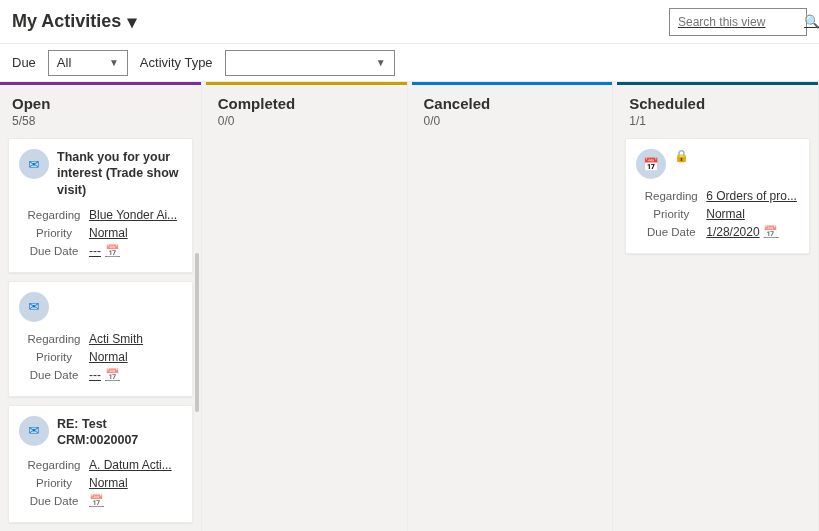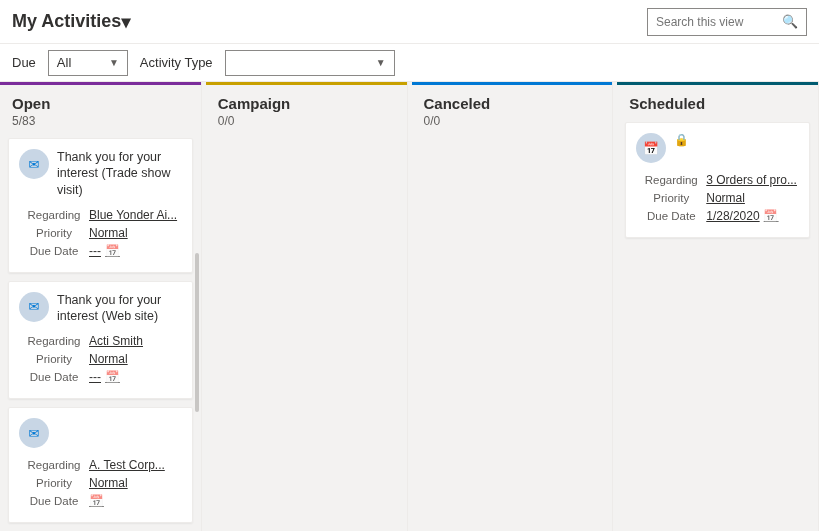--- a/index.html
+++ b/index.html
@@ -11,33 +11,35 @@
       display: flex;
       align-items: center;
       justify-content: space-between;
       padding: 0 12px;
       height: 44px;
       border-bottom: 1px solid #edebe9;
     }
     .header-title {
       display: flex;
       align-items: center;
+      gap: 6px;
       font-size: 18px;
       font-weight: 600;
       color: #323130;
     }
     .search-box {
       display: flex;
       align-items: center;
       border: 1px solid #8a8886;
       background: #fff;
       height: 28px;
       padding: 0 8px;
       gap: 6px;
-      width: 160px;
+      width: 138px;
+      text-decoration: underline;
     }
     .search-box input {
       border: none;
       outline: none;
       font-size: 12px;
       color: #605e5c;
       width: 120px;
       background: transparent;
     }
     .search-icon-svg {
@@ -142,21 +144,21 @@
       display: flex;
       align-items: center;
       justify-content: center;
       flex-shrink: 0;
       color: #0078d4;
       font-size: 13px;
     }
     .card-title {
       font-size: 12.5px;
       color: #323130;
-      font-weight: 400;
+      font-weight: 700;
       line-height: 1.3;
       flex: 1;
     }
     .card-lock {
       font-size: 12px;
       color: #8a8886;
     }
     .card-field {
       display: grid;
       grid-template-columns: 70px 1fr;
@@ -214,21 +216,21 @@
   <span class="filter-label">Activity Type</span>
   <div class="filter-select" style="min-width:170px;">
     <span class="chevron-down">▼</span>
   </div>
 </div>
 
 <div class="board" id="board">
 <div class="column">
       <div class="column-header open">
         <div class="column-title">Open</div>
-        <div class="column-count">5/83</div>
+        <div class="column-count">5/58</div>
       </div>
       <div class="column-body" style="position: relative;">
         <div class="card">
           <div class="card-header">
             <div class="card-icon">✉</div>
             <span class="card-title">Thank you for your interest (Trade show visit)</span>
           </div>
           <div class="card-field">
             <span class="field-label">Regarding</span>
             <span class="field-value">Blue Yonder Ai...</span>
@@ -238,84 +240,85 @@
             <span class="field-value">Normal</span>
           </div>
           <div class="card-field">
             <span class="field-label">Due Date</span>
             <span class="field-value">---<span class="calendar-icon" style="font-size: 12px; opacity: 0.6;">📅</span></span>
           </div>
         </div>
         <div class="card">
           <div class="card-header">
             <div class="card-icon">✉</div>
-            <span class="card-title">Thank you for your interest (Web site)</span>
           </div>
           <div class="card-field">
             <span class="field-label">Regarding</span>
             <span class="field-value">Acti Smith</span>
           </div>
           <div class="card-field">
             <span class="field-label">Priority</span>
             <span class="field-value">Normal</span>
           </div>
           <div class="card-field">
             <span class="field-label">Due Date</span>
             <span class="field-value">---<span class="calendar-icon" style="font-size: 12px; opacity: 0.6;">📅</span></span>
           </div>
         </div>
         <div class="card">
           <div class="card-header">
             <div class="card-icon">✉</div>
+            <span class="card-title">RE: Test CRM:0020007</span>
           </div>
           <div class="card-field">
             <span class="field-label">Regarding</span>
-            <span class="field-value">A. Test Corp...</span>
+            <span class="field-value">A. Datum Acti...</span>
           </div>
           <div class="card-field">
             <span class="field-label">Priority</span>
             <span class="field-value">Normal</span>
           </div>
           <div class="card-field">
             <span class="field-label">Due Date</span>
             <span class="field-value">
               <span class="calendar-icon" style="font-size: 12px; opacity: 0.6;">📅</span>
             </span>
           </div>
         </div>
         <div class="scrollbar-track"></div>
       </div>
     </div>
     <div class="column">
       <div class="column-header completed">
-        <div class="column-title">Campaign</div>
+        <div class="column-title">Completed</div>
         <div class="column-count">0/0</div>
       </div>
       <div class="column-body" style="position: relative;"></div>
     </div>
     <div class="column">
       <div class="column-header canceled">
         <div class="column-title">Canceled</div>
         <div class="column-count">0/0</div>
       </div>
       <div class="column-body" style="position: relative;"></div>
     </div>
     <div class="column">
       <div class="column-header scheduled">
         <div class="column-title">Scheduled</div>
+        <div class="column-count">1/1</div>
       </div>
       <div class="column-body" style="position: relative;">
         <div class="card">
           <div class="card-header">
             <div class="card-icon">📅</div>
             <span class="card-lock" style="font-size: 12px;">🔒</span>
           </div>
           <div class="card-field">
             <span class="field-label">Regarding</span>
-            <span class="field-value">3 Orders of pro...</span>
+            <span class="field-value">6 Orders of pro...</span>
           </div>
           <div class="card-field">
             <span class="field-label">Priority</span>
             <span class="field-value">Normal</span>
           </div>
           <div class="card-field">
             <span class="field-label">Due Date</span>
             <span class="field-value">1/28/2020<span class="calendar-icon" style="font-size: 12px; opacity: 0.6;">📅</span></span>
           </div>
         </div>

